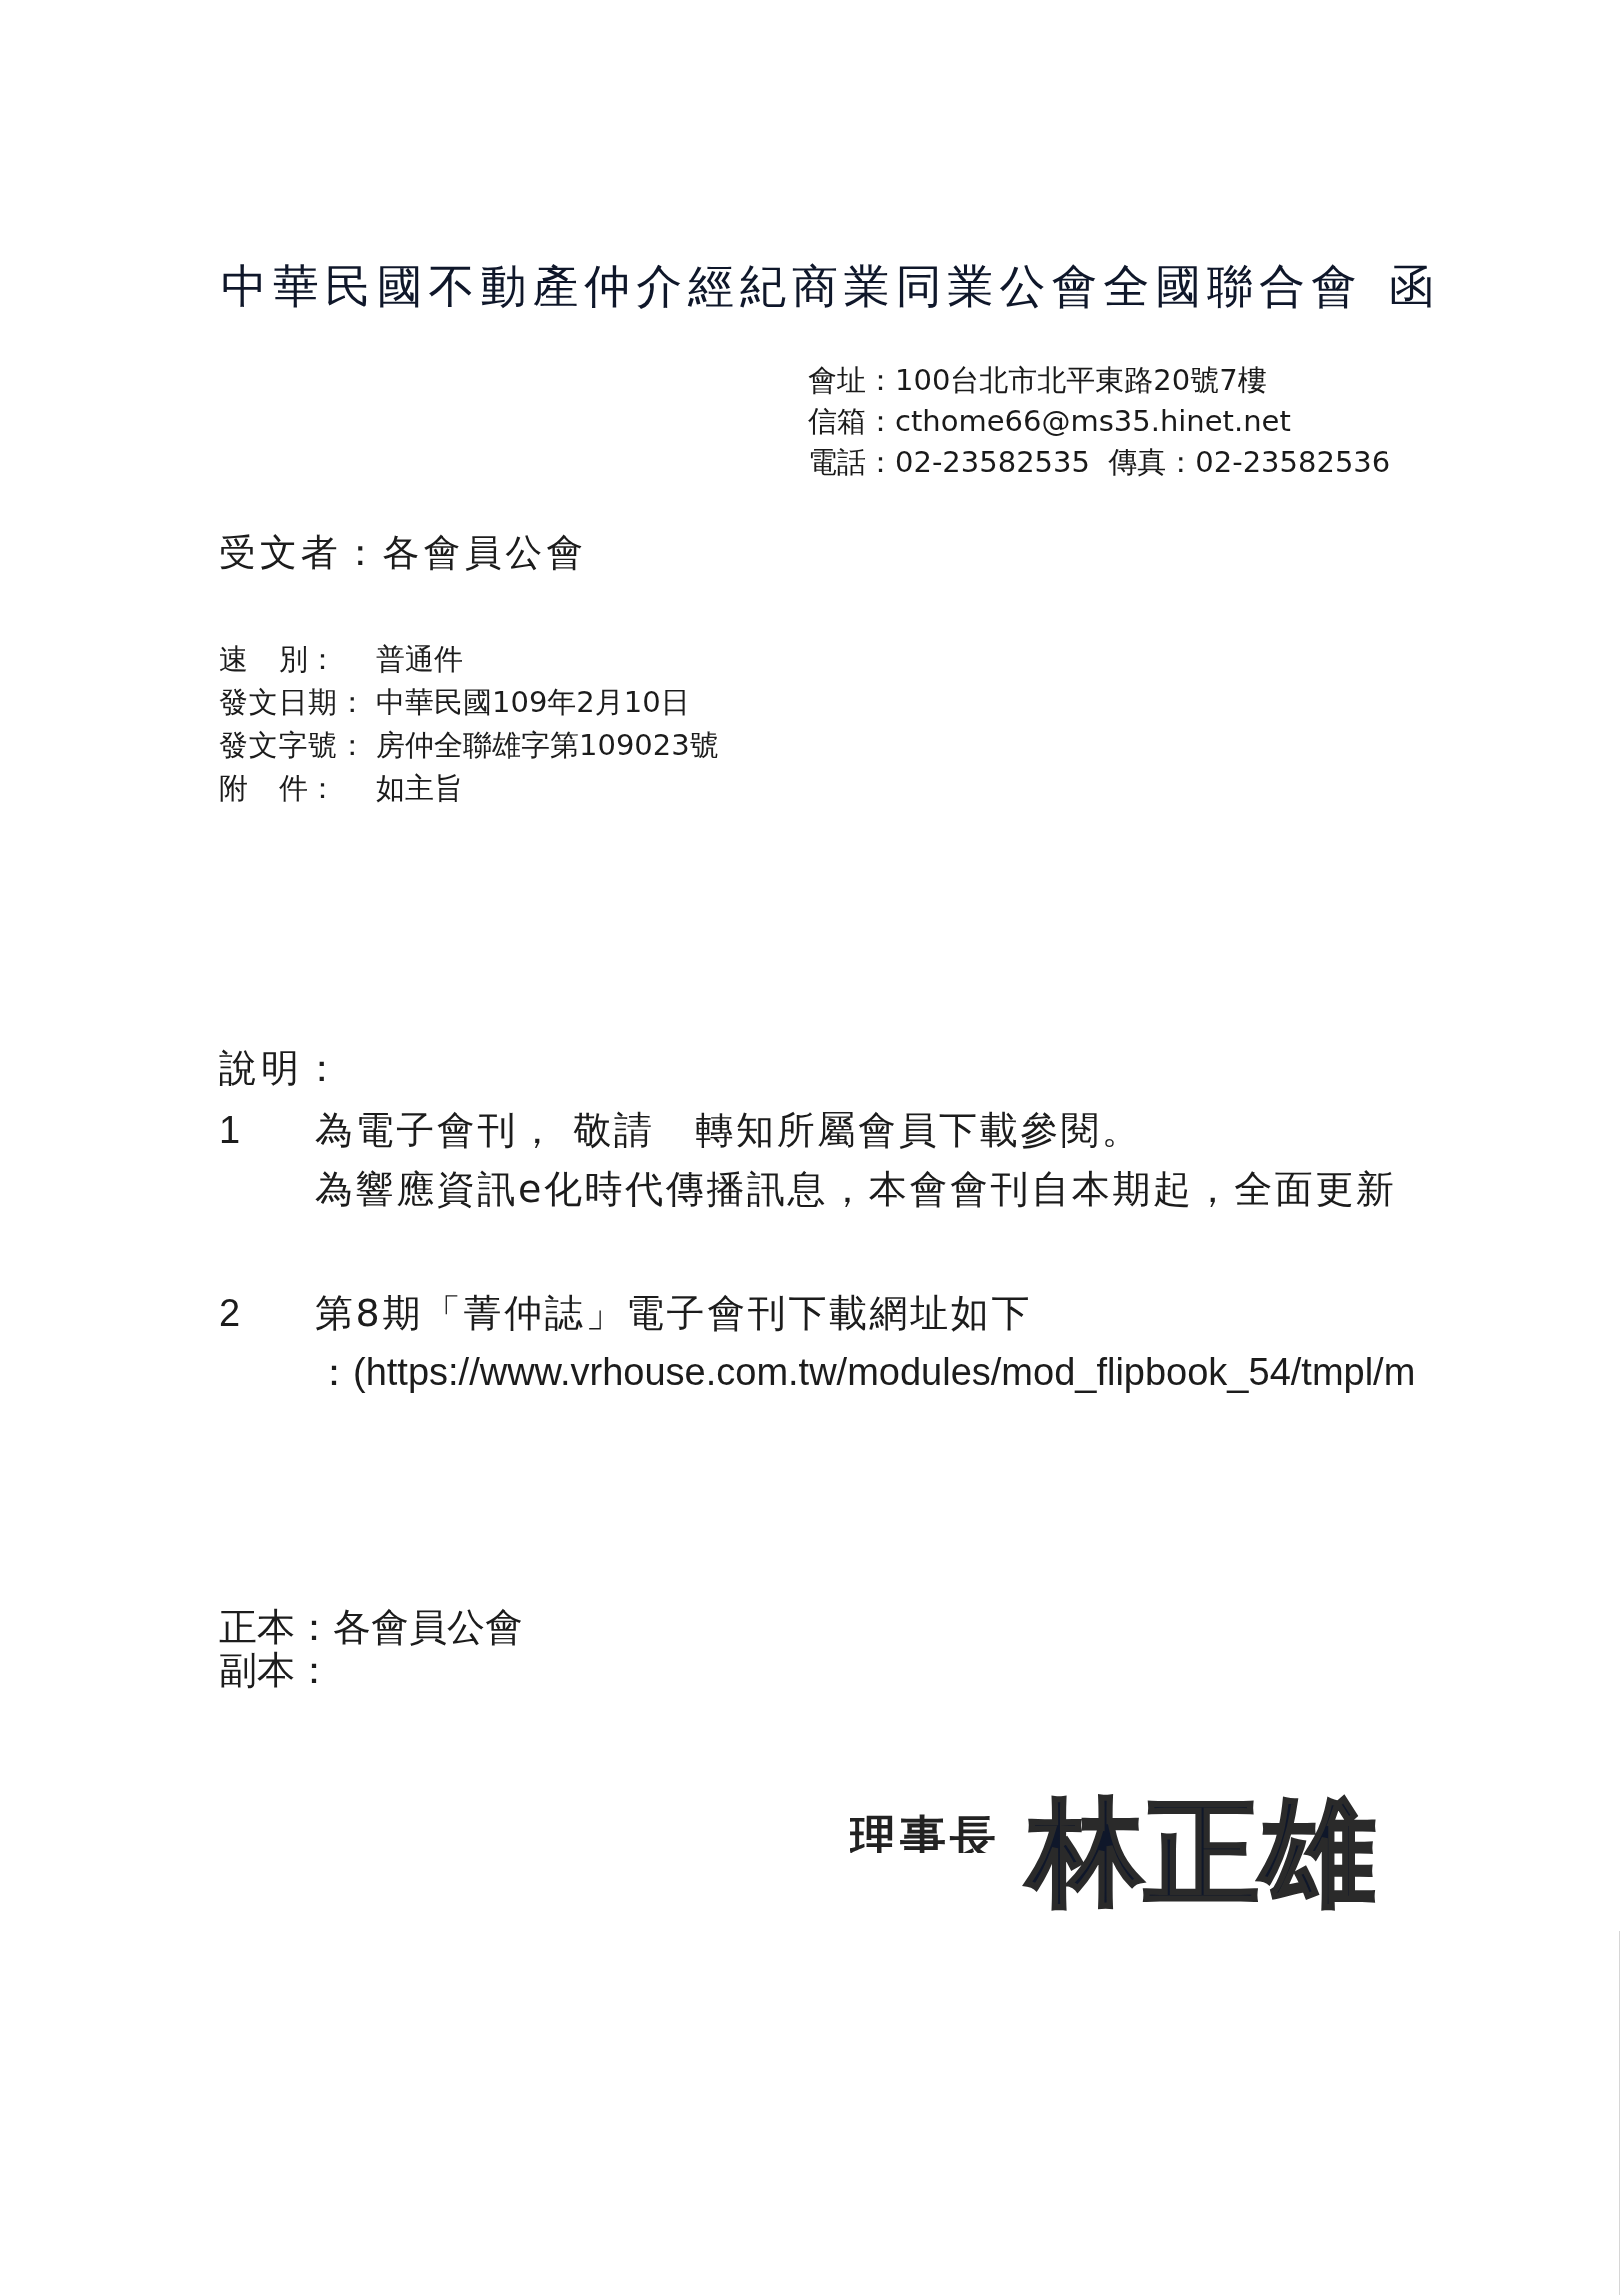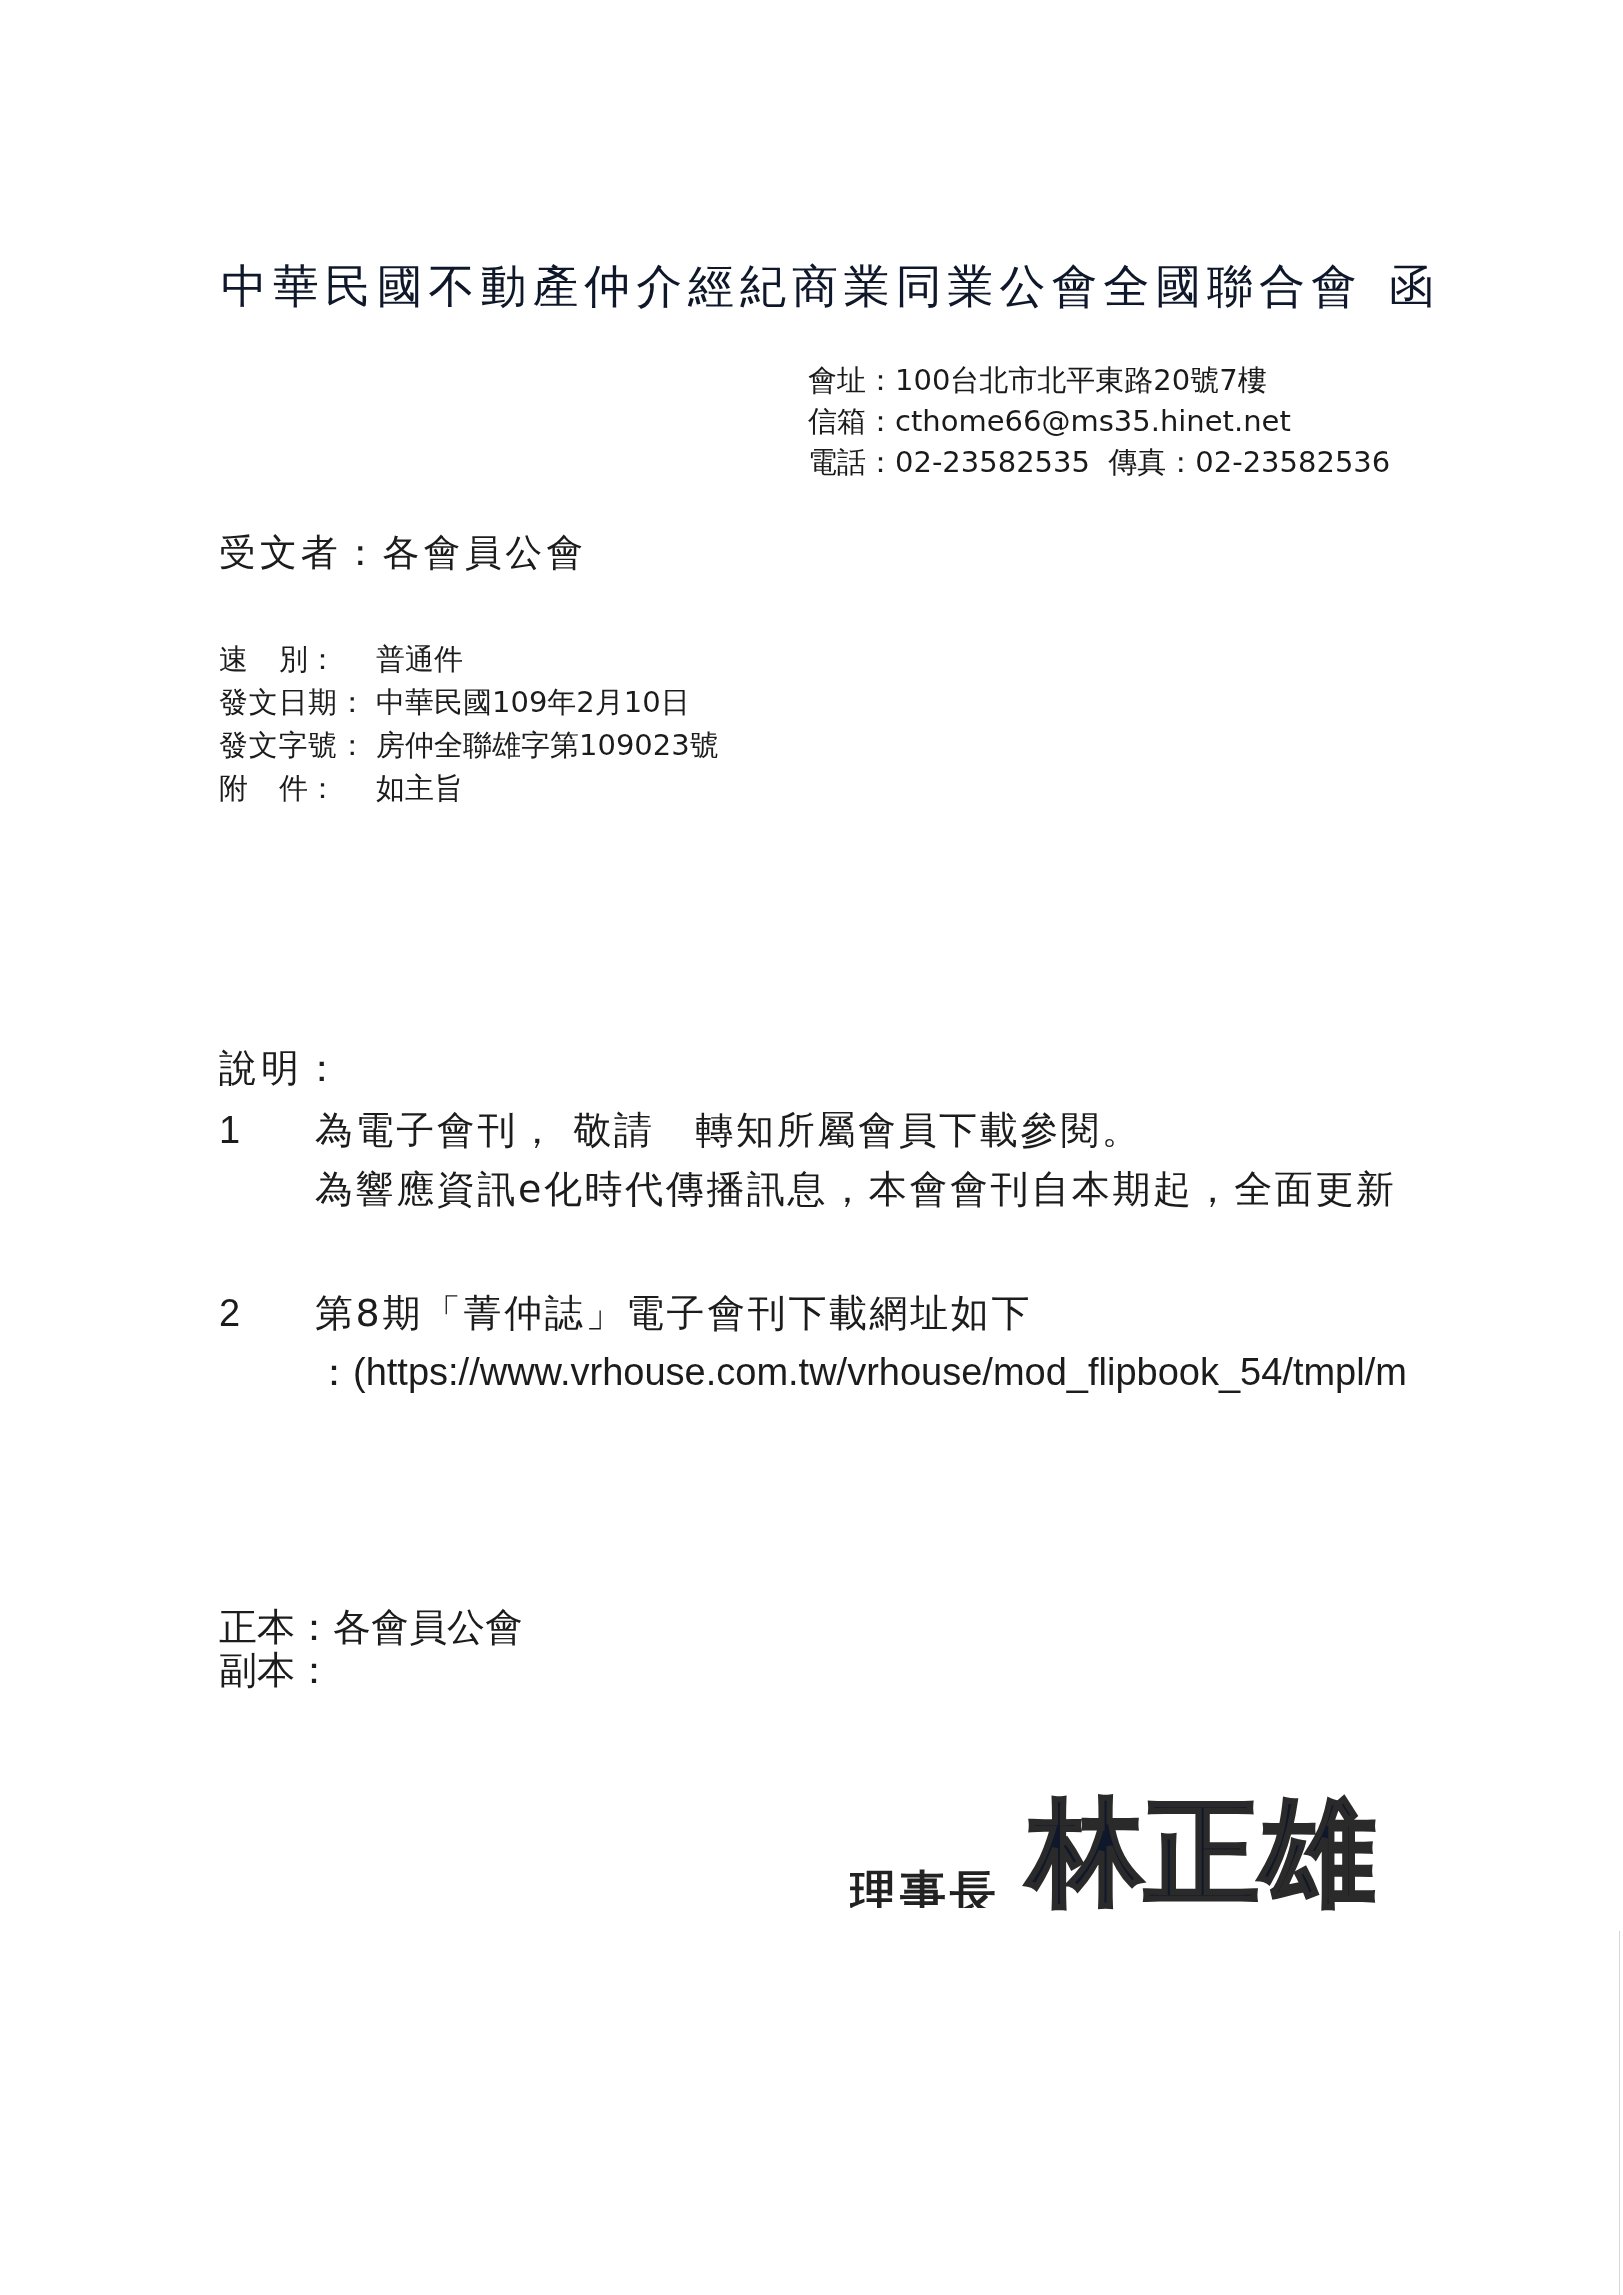--- a/index.html
+++ b/index.html
@@ -106,21 +106,21 @@
 
     
     .copies {
       left: 219px; top: 1606px;
       font-size: 38px;
       line-height: 43px;
     }
 
     
     .sig-title-wrap {
-      left: 850px; top: 1867px;
+      left: 850px; top: 1812px;
       height: 41px;
       overflow: hidden;
     }
     .sig-title {
       font-size: 46px;
       line-height: 50px;
       font-weight: bold;
       letter-spacing: 3.9px;
       color: #222;
     }
@@ -190,21 +190,21 @@
     <div class="body">
       <div><span>為電子會刊， 敬請</span><span class="hspace"></span><span>轉知所屬會員下載參閱。</span></div>
       <div>為響應資訊e化時代傳播訊息，本會會刊自本期起，全面更新</div>
     </div>
   </div>
 
   <div class="abs item item2">
     <span class="num">2</span>
     <div class="body">
       <div>第8期「菁仲誌」電子會刊下載網址如下</div>
-      <div class="url-line">：(https://www.vrhouse.com.tw/vrhouse/mod_flipbook_54/tmpl/m</div>
+      <div class="url-line">：(https://www.vrhouse.com.tw/modules/mod_flipbook_54/tmpl/m</div>
     </div>
   </div>
 
   <div class="abs copies">
     <div>
       <span>正本：</span><span>各會員公會</span>
     </div>
     <div>
       <span>副本：</span>
     </div>

